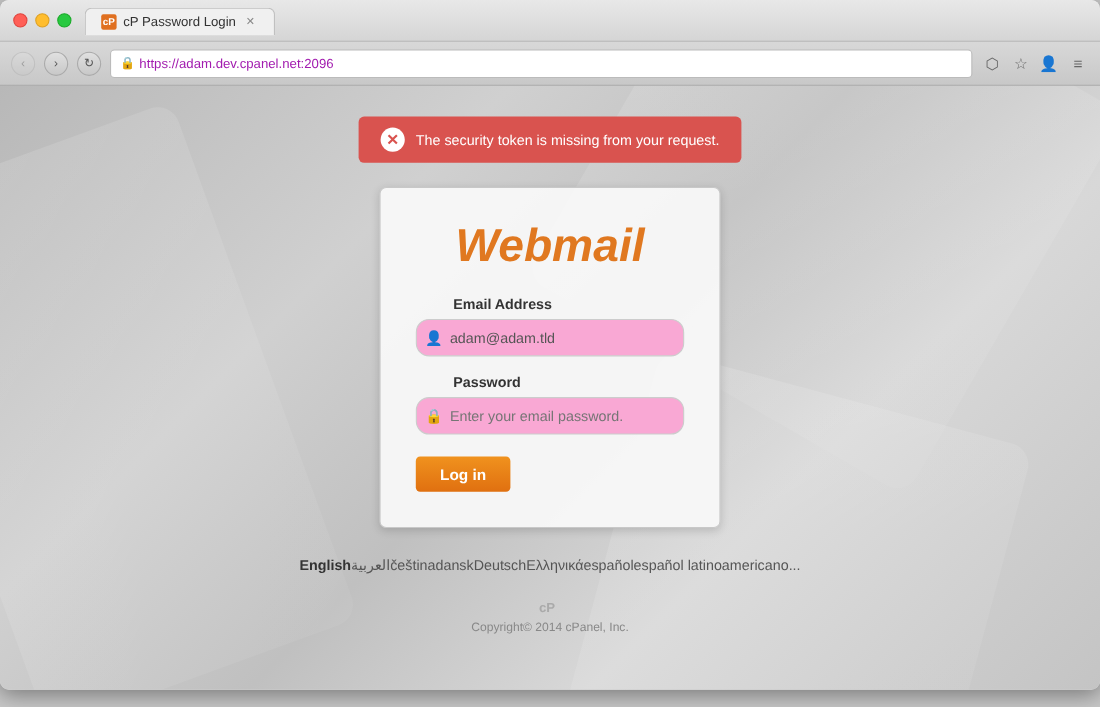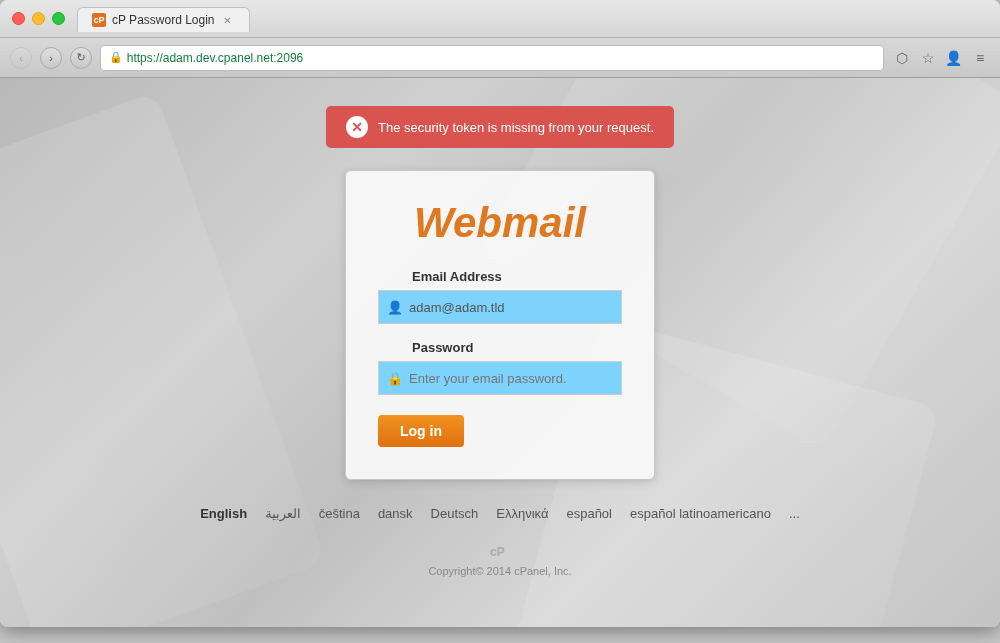--- a/index.html
+++ b/index.html
@@ -109,21 +109,21 @@
       align-items: center;
       padding: 0 8px;
       font-size: 12px;
       color: #333;
       gap: 4px;
     }
     .url-secure {
       color: #2a7a2a;
       font-size: 11px;
     }
-    .url-text { color: #15803d; font-size: 12px; }
+    .url-text { color: #a21caf; font-size: 12px; }
     .toolbar-icons {
       display: flex; gap: 6px; align-items: center;
     }
     .toolbar-icon {
       width: 20px; height: 20px;
       display: flex; align-items: center; justify-content: center;
       font-size: 14px; color: #666;
       cursor: pointer;
     }
 
@@ -239,45 +239,44 @@
       position: absolute;
       left: 9px;
       color: #888;
       font-size: 13px;
       z-index: 1;
     }
     .form-input {
       width: 100%;
       height: 34px;
       border: 1px solid #ccc;
-      border-radius: 0;
+      border-radius: 12px;
       padding: 0 10px 0 30px;
       font-size: 13px;
       color: #555;
-      background: #7dd3fc;
+      background: #f9a8d4;
       outline: none;
     }
 
     .login-btn {
       background: linear-gradient(to bottom, #f0921e, #e07010);
       color: white;
       border: none;
       border-radius: 4px;
       padding: 8px 22px;
       font-size: 14px;
       font-weight: 600;
       cursor: pointer;
       margin-top: 4px;
     }
 
     
     .lang-bar {
       display: flex;
       align-items: center;
-      gap: 18px;
       margin-top: 26px;
       z-index: 10;
       flex-wrap: wrap;
       justify-content: center;
       padding: 0 20px;
     }
     .lang-item {
       font-size: 13px;
       color: #555;
       cursor: pointer;

